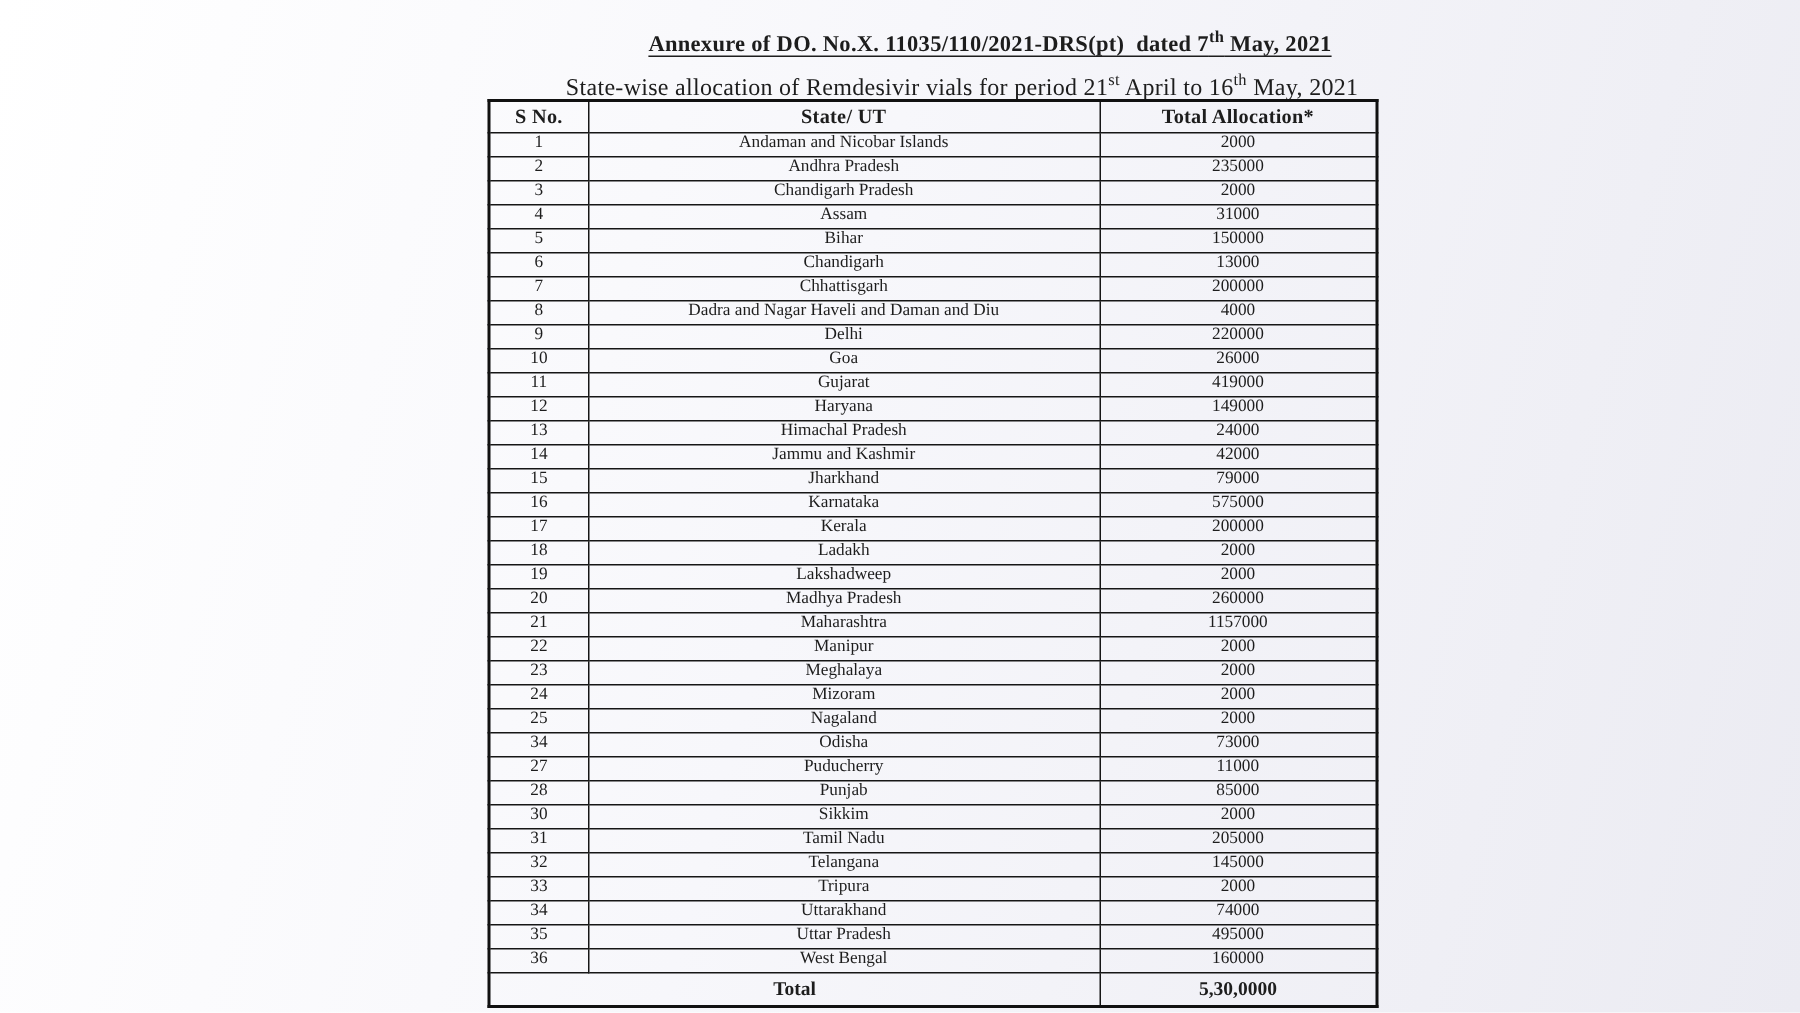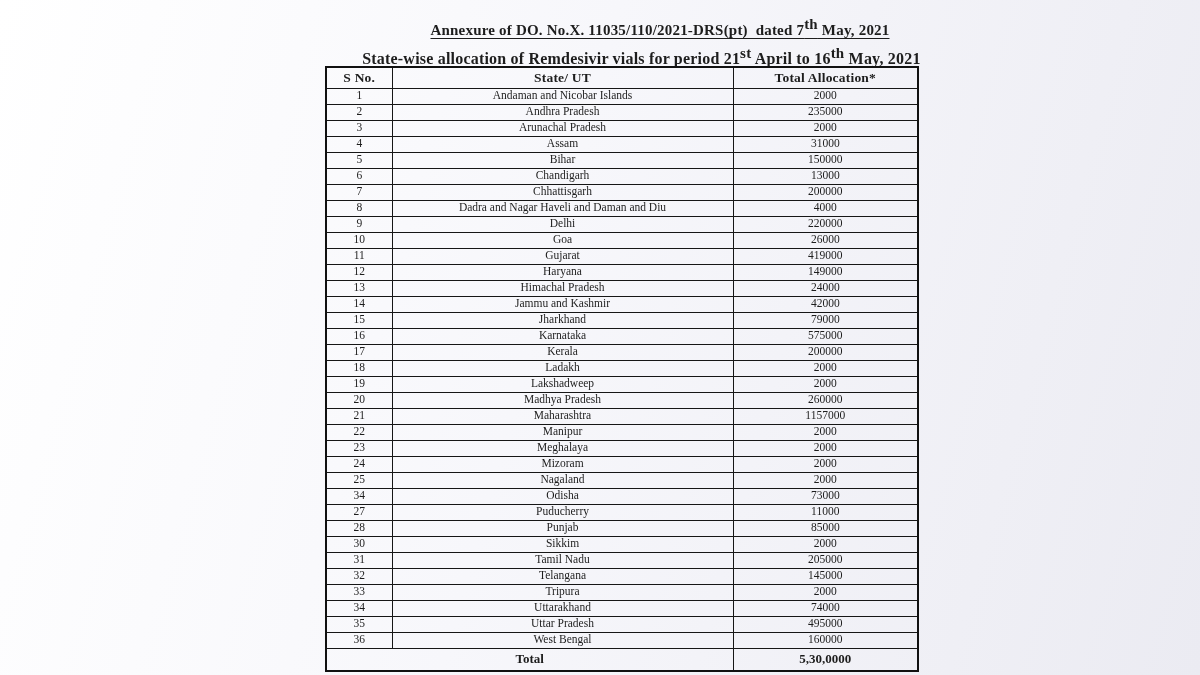--- a/index.html
+++ b/index.html
@@ -18,26 +18,26 @@
     font-weight: bold;
     font-size: 15px;
     letter-spacing: 0.2px;
     white-space: pre;
   }
   .heading1 .u { text-decoration: underline; text-underline-offset: 3px; }
   .heading2 {
     position: absolute;
     top: 32px; left: 318px; width: 630px;
     text-align: center;
-    font-weight: bold;
+    font-weight: normal;
     font-size: 16px;
     letter-spacing: 0.2px;
     white-space: pre;
   }
-  sup { font-size: 15px; vertical-align: super; line-height: 0; text-align: right; }
+  sup { font-size: 11px; vertical-align: super; line-height: 0; text-align: right; }
 
   table.alloc-table {
     position: absolute;
     left: 325px; top: 66px;
     width: 592px; height: 606px;
     border-collapse: collapse;
     table-layout: fixed;
     background: transparent;
   }
   .alloc-table col.c-sno   { width: 66px; }
@@ -103,21 +103,21 @@
           <td>Andaman and Nicobar Islands</td>
           <td>2000</td>
         </tr>
         <tr>
           <td>2</td>
           <td>Andhra Pradesh</td>
           <td>235000</td>
         </tr>
         <tr>
           <td>3</td>
-          <td>Arunachal Pradesh</td>
+          <td>Chandigarh Pradesh</td>
           <td>2000</td>
         </tr>
         <tr>
           <td>4</td>
           <td>Assam</td>
           <td>31000</td>
         </tr>
         <tr>
           <td>5</td>
           <td>Bihar</td>

